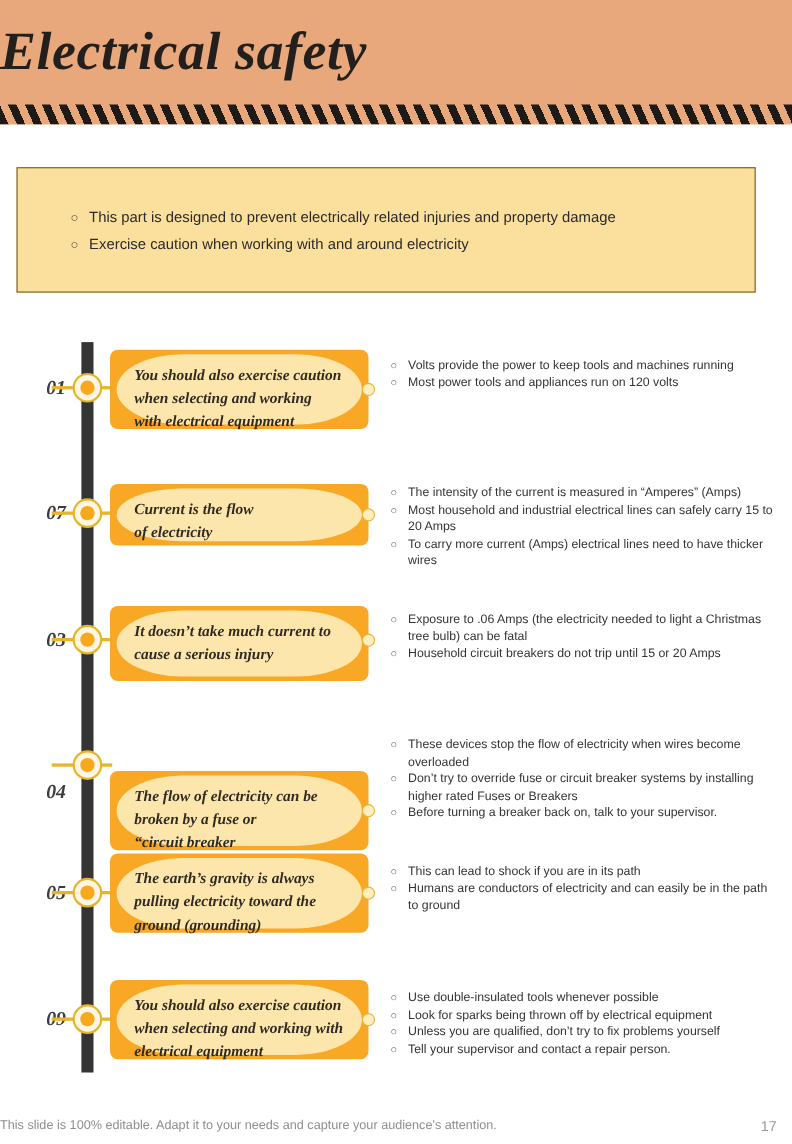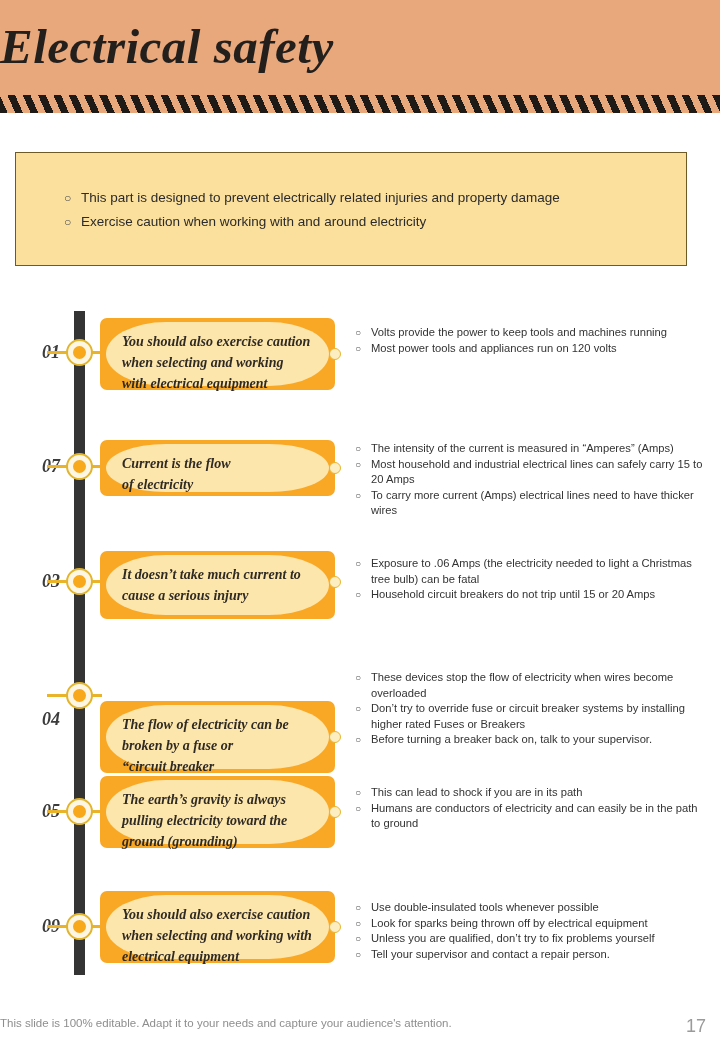--- a/index.html
+++ b/index.html
@@ -220,21 +220,21 @@
     left: 0;
     top: 1017px;
     width: 720px;
     font-size: 11.5px;
     color: #8e8e8e;
   }
   .page-number {
     position: absolute;
     right: 14px;
     top: 1016px;
-    font-size: 18px;
+    font-size: 13px;
     color: #9a9a9a;
   }
 </style>
 </head>
 <body>
 
 <div class="header">
   <div class="header-title">Electrical safety</div>
   <div class="caution-band"></div>
 </div>

